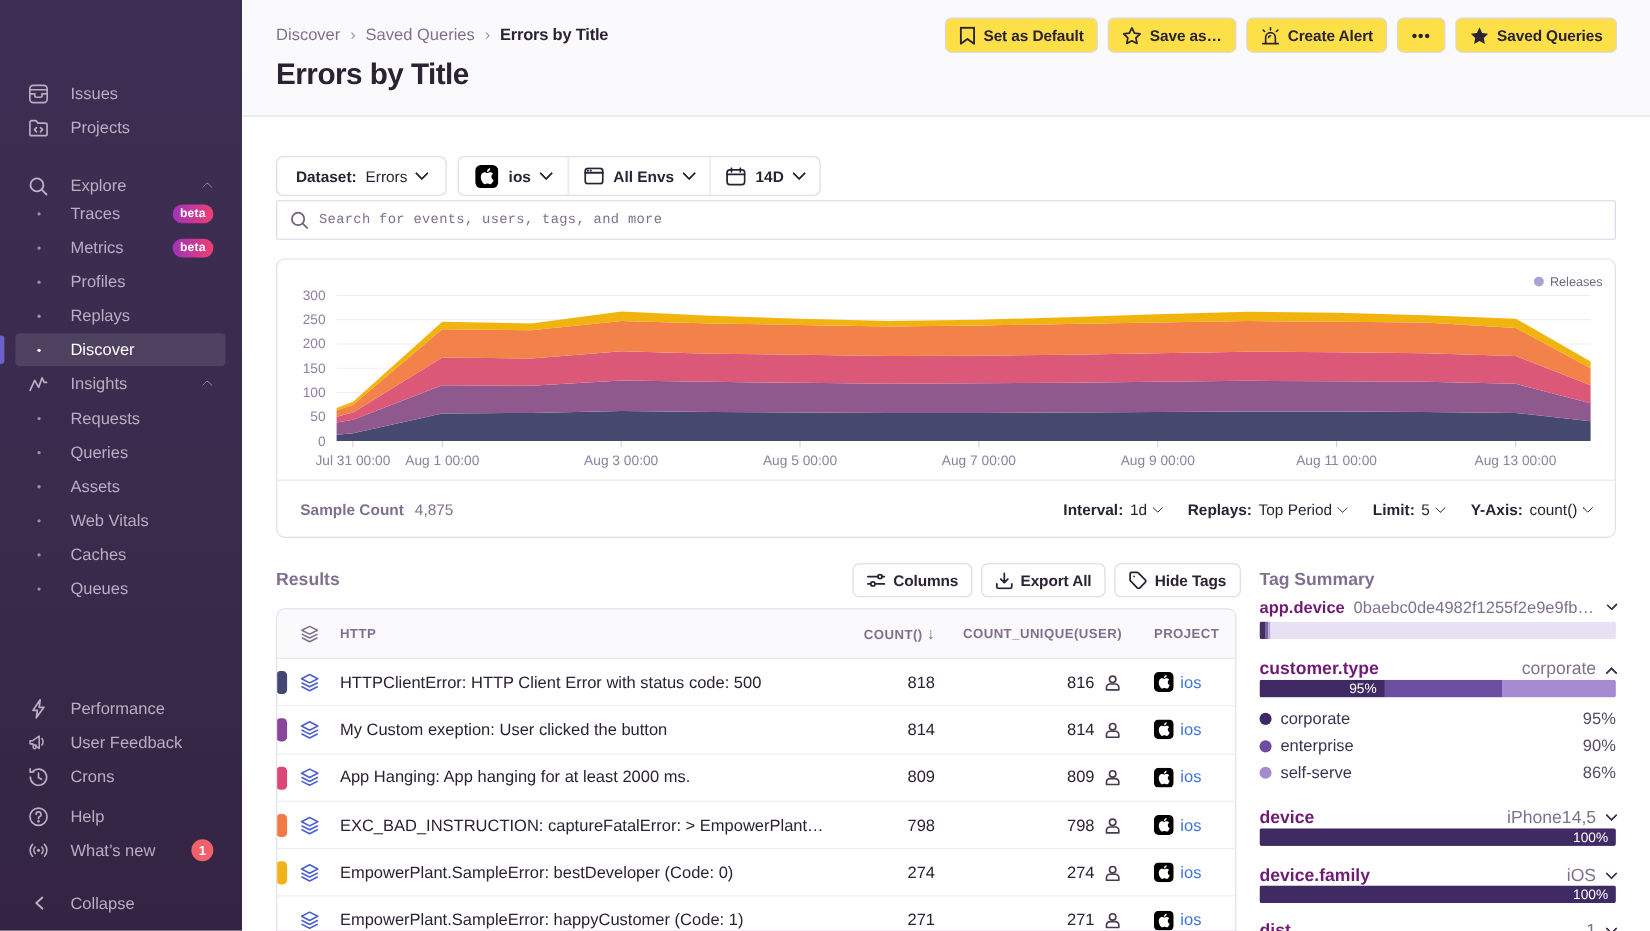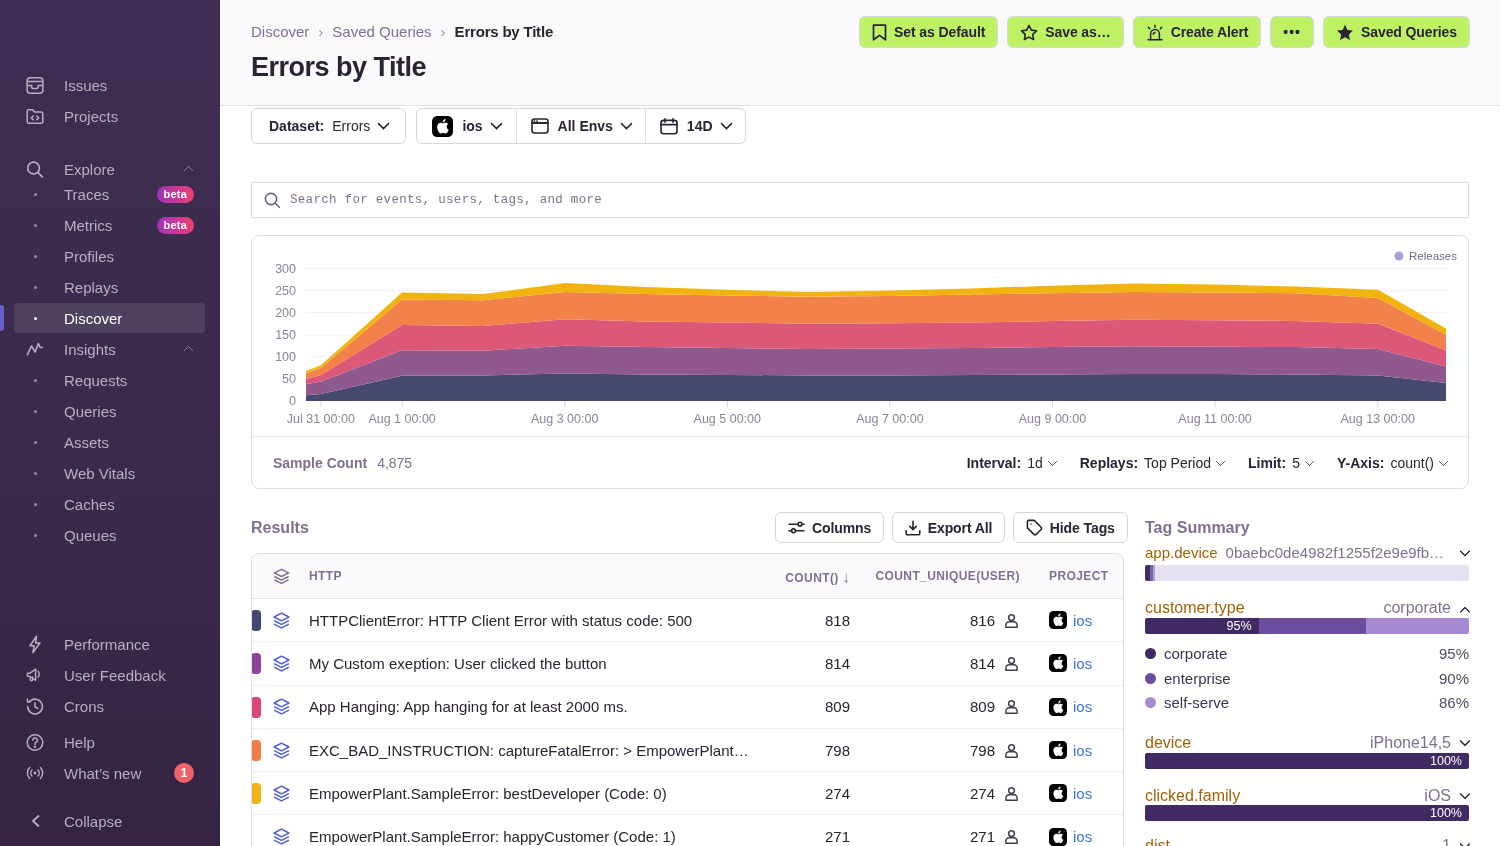--- a/index.html
+++ b/index.html
@@ -3,24 +3,24 @@
 *{margin:0;padding:0;box-sizing:border-box}
 html,body{width:1500px;height:846px;overflow:hidden;font-family:"Liberation Sans",sans-serif;background:#fff}
 .sidebar{position:absolute;left:0;top:0;width:220px;height:846px;background:linear-gradient(180deg,#3d2d52 0%,#3a2b4d 55%,#342342 100%);color:#b6aabf}
 .main{position:absolute;left:220px;top:0;width:1280px;height:846px;background:#fff}
 .hdr{position:absolute;left:0;top:0;width:1280px;height:106px;background:#faf9fb;border-bottom:1px solid #e4deeb}
 .crumbs{position:absolute;left:31px;top:23px;font-size:15px;color:#80708f}
 .crumbs .sep{color:#9b8ca8;margin:0 9px;font-size:15px}
 .crumbs .last{color:#2b2233;font-weight:700;letter-spacing:-.2px}
 h1{position:absolute;left:31px;top:52px;font-size:27px;font-weight:800;color:#2b2233;letter-spacing:-.5px}
 .actions{position:absolute;right:30px;top:16px;display:flex;gap:9px}
-.btn{display:flex;align-items:center;gap:7px;height:32px;padding:0 12px;letter-spacing:-.1px;background:#bef264;border:1px solid #dcd4e4;border-radius:6px;font-size:14px;font-weight:700;color:#2b2233;white-space:nowrap}
+.btn{display:flex;align-items:center;gap:7px;height:32px;padding:0 12px;letter-spacing:-.1px;background:#fde047;border:1px solid #dcd4e4;border-radius:6px;font-size:14px;font-weight:700;color:#2b2233;white-space:nowrap}
 .btn svg{flex:0 0 auto}
 
-.filters{position:absolute;left:31px;top:108px;display:flex;gap:9px}
+.filters{position:absolute;left:31px;top:142px;display:flex;gap:9px}
 .fbtn{display:flex;align-items:center;height:36px;background:#fff;border:1px solid #dcd4e4;border-radius:6px;font-size:14px;font-weight:700;color:#2b2233}
 .seg{display:flex;align-items:center;gap:9px;padding:0 14px;height:100%}
 .seg+.seg{border-left:1px solid #e4deeb}
 .caret{width:9px;height:9px;border-right:2px solid #2b2233;border-bottom:2px solid #2b2233;transform:rotate(45deg) translate(-2px,-2px);border-radius:1px}
 .searchbar{position:absolute;left:31px;top:182px;width:1218px;height:36px;background:#fff;border:1px solid #dcd4e4;border-radius:2px;display:flex;align-items:center;padding:0 12px;gap:9px}
 .searchbar span{font-family:"Liberation Mono",monospace;font-size:12.5px;color:#80708f;letter-spacing:.3px}
 
 .chartpanel{position:absolute;left:31px;top:235px;width:1218px;height:254px;background:#fff;border:1px solid #e0dbe8;border-radius:8px}
 .chartfoot{position:absolute;left:0;bottom:0;width:100%;height:52px;border-top:1px solid #e8e2ee;display:flex;align-items:center;padding:0 21px;font-size:14px}
 .chartfoot .lbl{font-weight:700;color:#80708f}
@@ -40,21 +40,21 @@
 .c2{flex:1;white-space:nowrap;overflow:hidden;text-overflow:ellipsis}
 .c3{width:101px;text-align:right}
 .c4{width:170px;text-align:right;display:flex;align-items:center;justify-content:flex-end;gap:8px}
 .c5{width:103px;padding-left:29px;display:flex;align-items:center;gap:6px}
 .chip{position:absolute;left:-1px;top:11px;width:10px;height:21px;border-radius:4px}
 .ios{color:#3c74db;font-weight:400}
 
 .tags{position:absolute;left:925px;top:512px;width:324px}
 .tags .h{font-size:16px;font-weight:700;color:#80708f}
 .tr-head{display:flex;align-items:baseline;justify-content:flex-end}
-.tr-head .name{font-size:16px;font-weight:400;color:#a16207;margin-right:auto}
+.tr-head .name{font-size:16px;font-weight:700;color:#701a75;margin-right:auto}
 .tr-head .val{font-size:15px;color:#80708f;margin-right:10px;margin-left:8px;white-space:nowrap;overflow:hidden;text-overflow:ellipsis}
 .bar{height:16px;border-radius:2px;overflow:hidden;display:flex}
 .leg{display:flex;align-items:center;font-size:15px;color:#3d3250}
 .leg .dot{width:11px;height:11px;border-radius:50%;margin-right:8px}
 .leg .pct{margin-left:auto;color:#544a63}
 .upcaret{width:8px;height:8px;border-left:2px solid #3d3250;border-top:2px solid #3d3250;transform:rotate(45deg) translate(2px,2px);border-radius:1px}
 .dncaret{width:8px;height:8px;border-right:2px solid #3d3250;border-bottom:2px solid #3d3250;transform:rotate(45deg) translate(-2px,-2px);border-radius:1px}
 </style></head>
 <body>
 <div class="sidebar" id="sidebar">
@@ -550,21 +550,21 @@
   <div class="leg" style="position:absolute;top:182px;width:324px"><span class="dot" style="background:#a78bd2"></span>self-serve<span class="pct">86%</span></div>
   <div class="tr-head" style="position:absolute;top:222px;width:324px">
         <span class="name">device</span>
         <span class="val" style="font-size:16px">iPhone14,5</span>
         <span class="dncaret" style="margin-top:6px"></span>
       </div>
   <div class="bar" style="position:absolute;top:241px;width:324px">
         <span style="flex:1;background:#3f2a63;color:#fff;font-size:12.5px;font-weight:400;text-align:right;line-height:16px;padding-right:7px">100%</span>
       </div>
   <div class="tr-head" style="position:absolute;top:275px;width:324px">
-        <span class="name">clicked.family</span>
+        <span class="name">device.family</span>
         <span class="val" style="font-size:16px">iOS</span>
         <span class="dncaret" style="margin-top:6px"></span>
       </div>
   <div class="bar" style="position:absolute;top:293px;width:324px">
         <span style="flex:1;background:#3f2a63;color:#fff;font-size:12.5px;font-weight:400;text-align:right;line-height:16px;padding-right:7px">100%</span>
       </div>
   <div class="tr-head" style="position:absolute;top:325px;width:324px">
         <span class="name">dist</span>
         <span class="val" style="font-size:16px">1</span>
         <span class="dncaret" style="margin-top:6px"></span>

